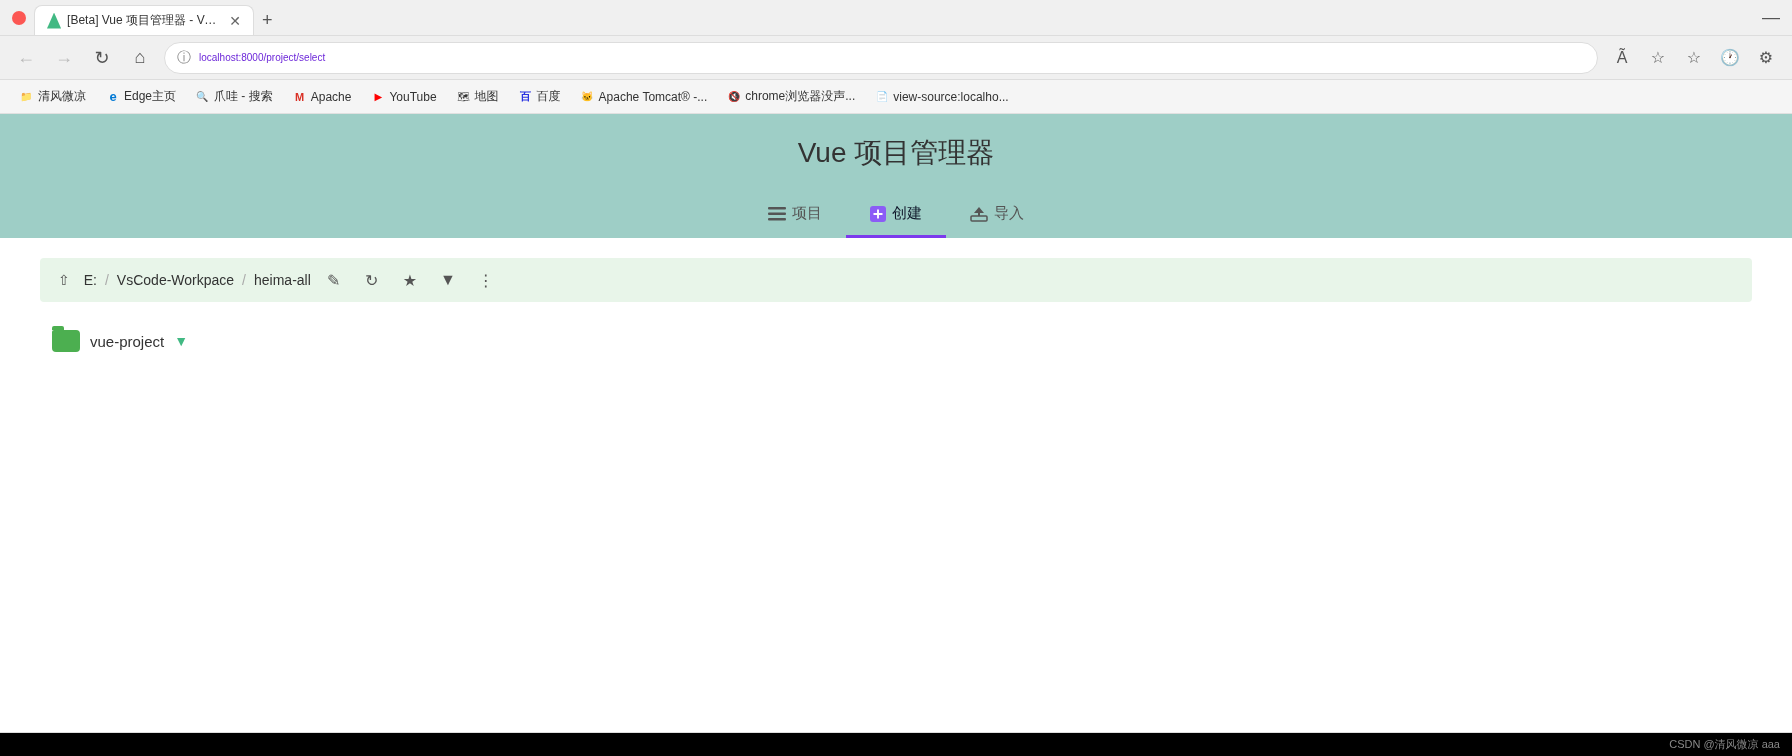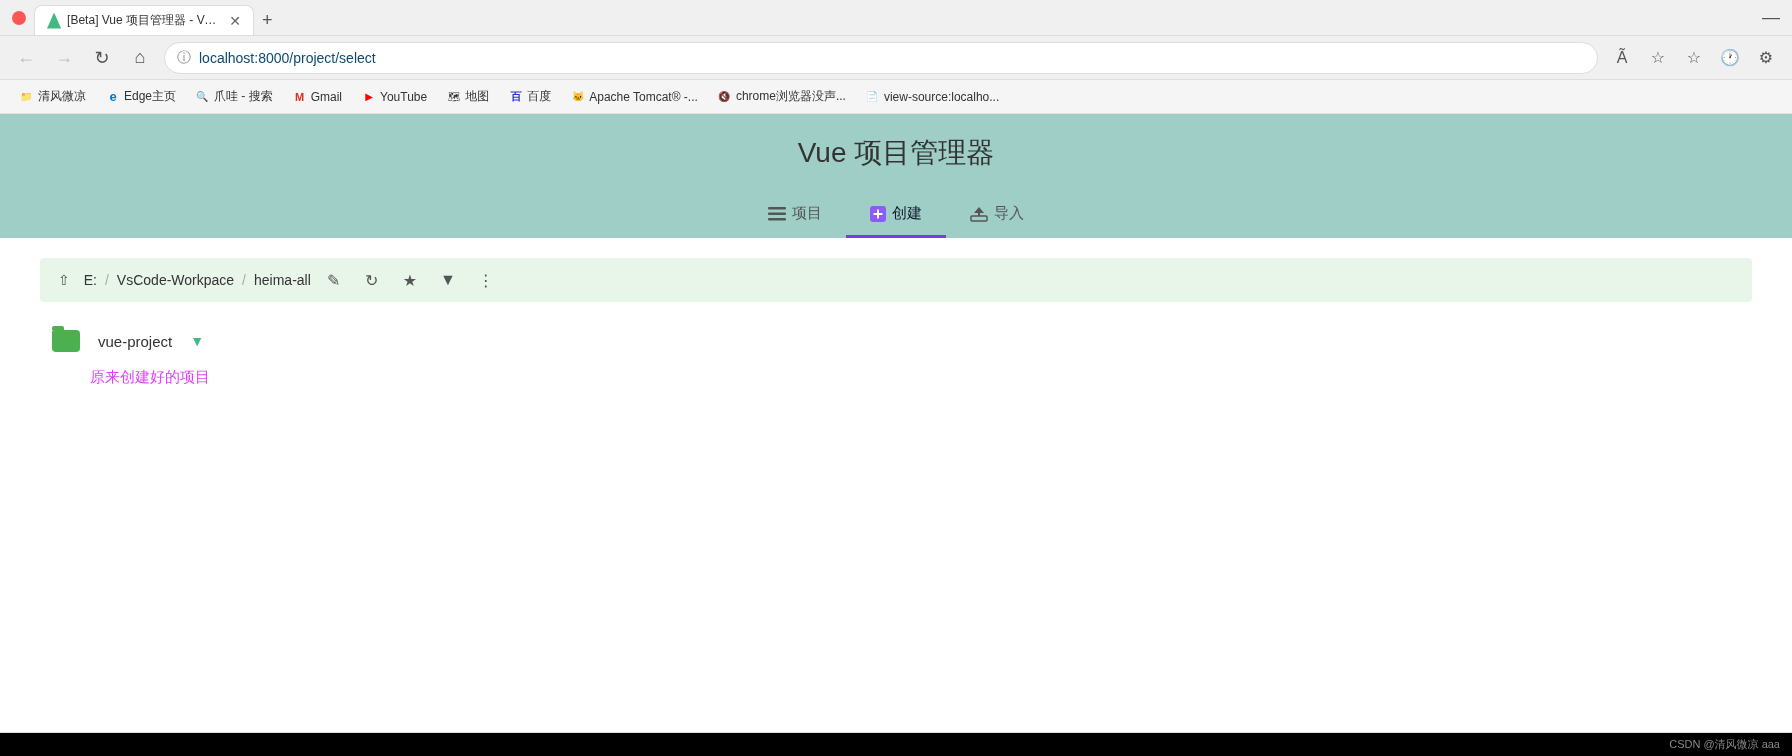--- a/index.html
+++ b/index.html
@@ -261,21 +261,21 @@
       color: #555;
       width: 30px; height: 30px;
       display: flex; align-items: center; justify-content: center;
       border-radius: 4px;
     }
 
     
     .folder-item {
       display: flex;
       align-items: center;
-      gap: 18px;
+      gap: 10px;
       padding: 8px 12px;
       cursor: pointer;
       border-radius: 4px;
     }
     .folder-icon {
       width: 28px; height: 22px;
       background: #4caf50;
       border-radius: 2px 4px 4px 4px;
       position: relative;
     }
@@ -349,21 +349,21 @@
   </div>
 </div>
 
 <div class="address-bar">
   <button class="nav-btn disabled">←</button>
   <button class="nav-btn disabled">→</button>
   <button class="nav-btn">↻</button>
   <button class="nav-btn">⌂</button>
   <div class="address-input-container">
     <span class="info-icon">ⓘ</span>
-    <span style="font-size:14px;color:#0c4a6e;">localhost:8000/project/select</span>
+    <span style="font-size:10px;color:#6d28d9;">localhost:8000/project/select</span>
   </div>
   <div class="address-actions">
     <button class="addr-action-btn" title="阅读视图">Ã</button>
     <button class="addr-action-btn">☆</button>
     <button class="addr-action-btn">☆</button>
     <button class="addr-action-btn">🕐</button>
     <button class="addr-action-btn">⚙</button>
   </div>
 </div>
 
@@ -375,21 +375,21 @@
   <div class="bookmark-item">
     <span class="bookmark-icon" style="color:#0078d4;font-weight:bold;font-size:13px;">e</span>
     <span>Edge主页</span>
   </div>
   <div class="bookmark-item">
     <span class="bookmark-icon">🔍</span>
     <span>爪哇 - 搜索</span>
   </div>
   <div class="bookmark-item">
     <span class="bookmark-icon" style="color:#d93025;font-weight:bold;font-size:11px;">M</span>
-    <span>Gmail</span>
+    <span>Apache</span>
   </div>
   <div class="bookmark-item">
     <span class="bookmark-icon" style="color:#ff0000;">▶</span>
     <span>YouTube</span>
   </div>
   <div class="bookmark-item">
     <span class="bookmark-icon">🗺</span>
     <span>地图</span>
   </div>
   <div class="bookmark-item">
@@ -457,21 +457,18 @@
         <button class="path-action-btn">⋮</button>
       </div>
     </div>
 
     <div class="folder-item">
       <div class="folder-icon"></div>
       <span class="folder-name">vue-project</span>
       <span class="folder-arrow">▼</span>
     </div>
 
-    <div class="project-item">
-      <span>原来创建好的项目</span>
-    </div>
   </div>
 </div>
 
 <div class="status-bar">
   <span>CSDN @清风微凉  aaa</span>
 </div>
 
 </body></html>

